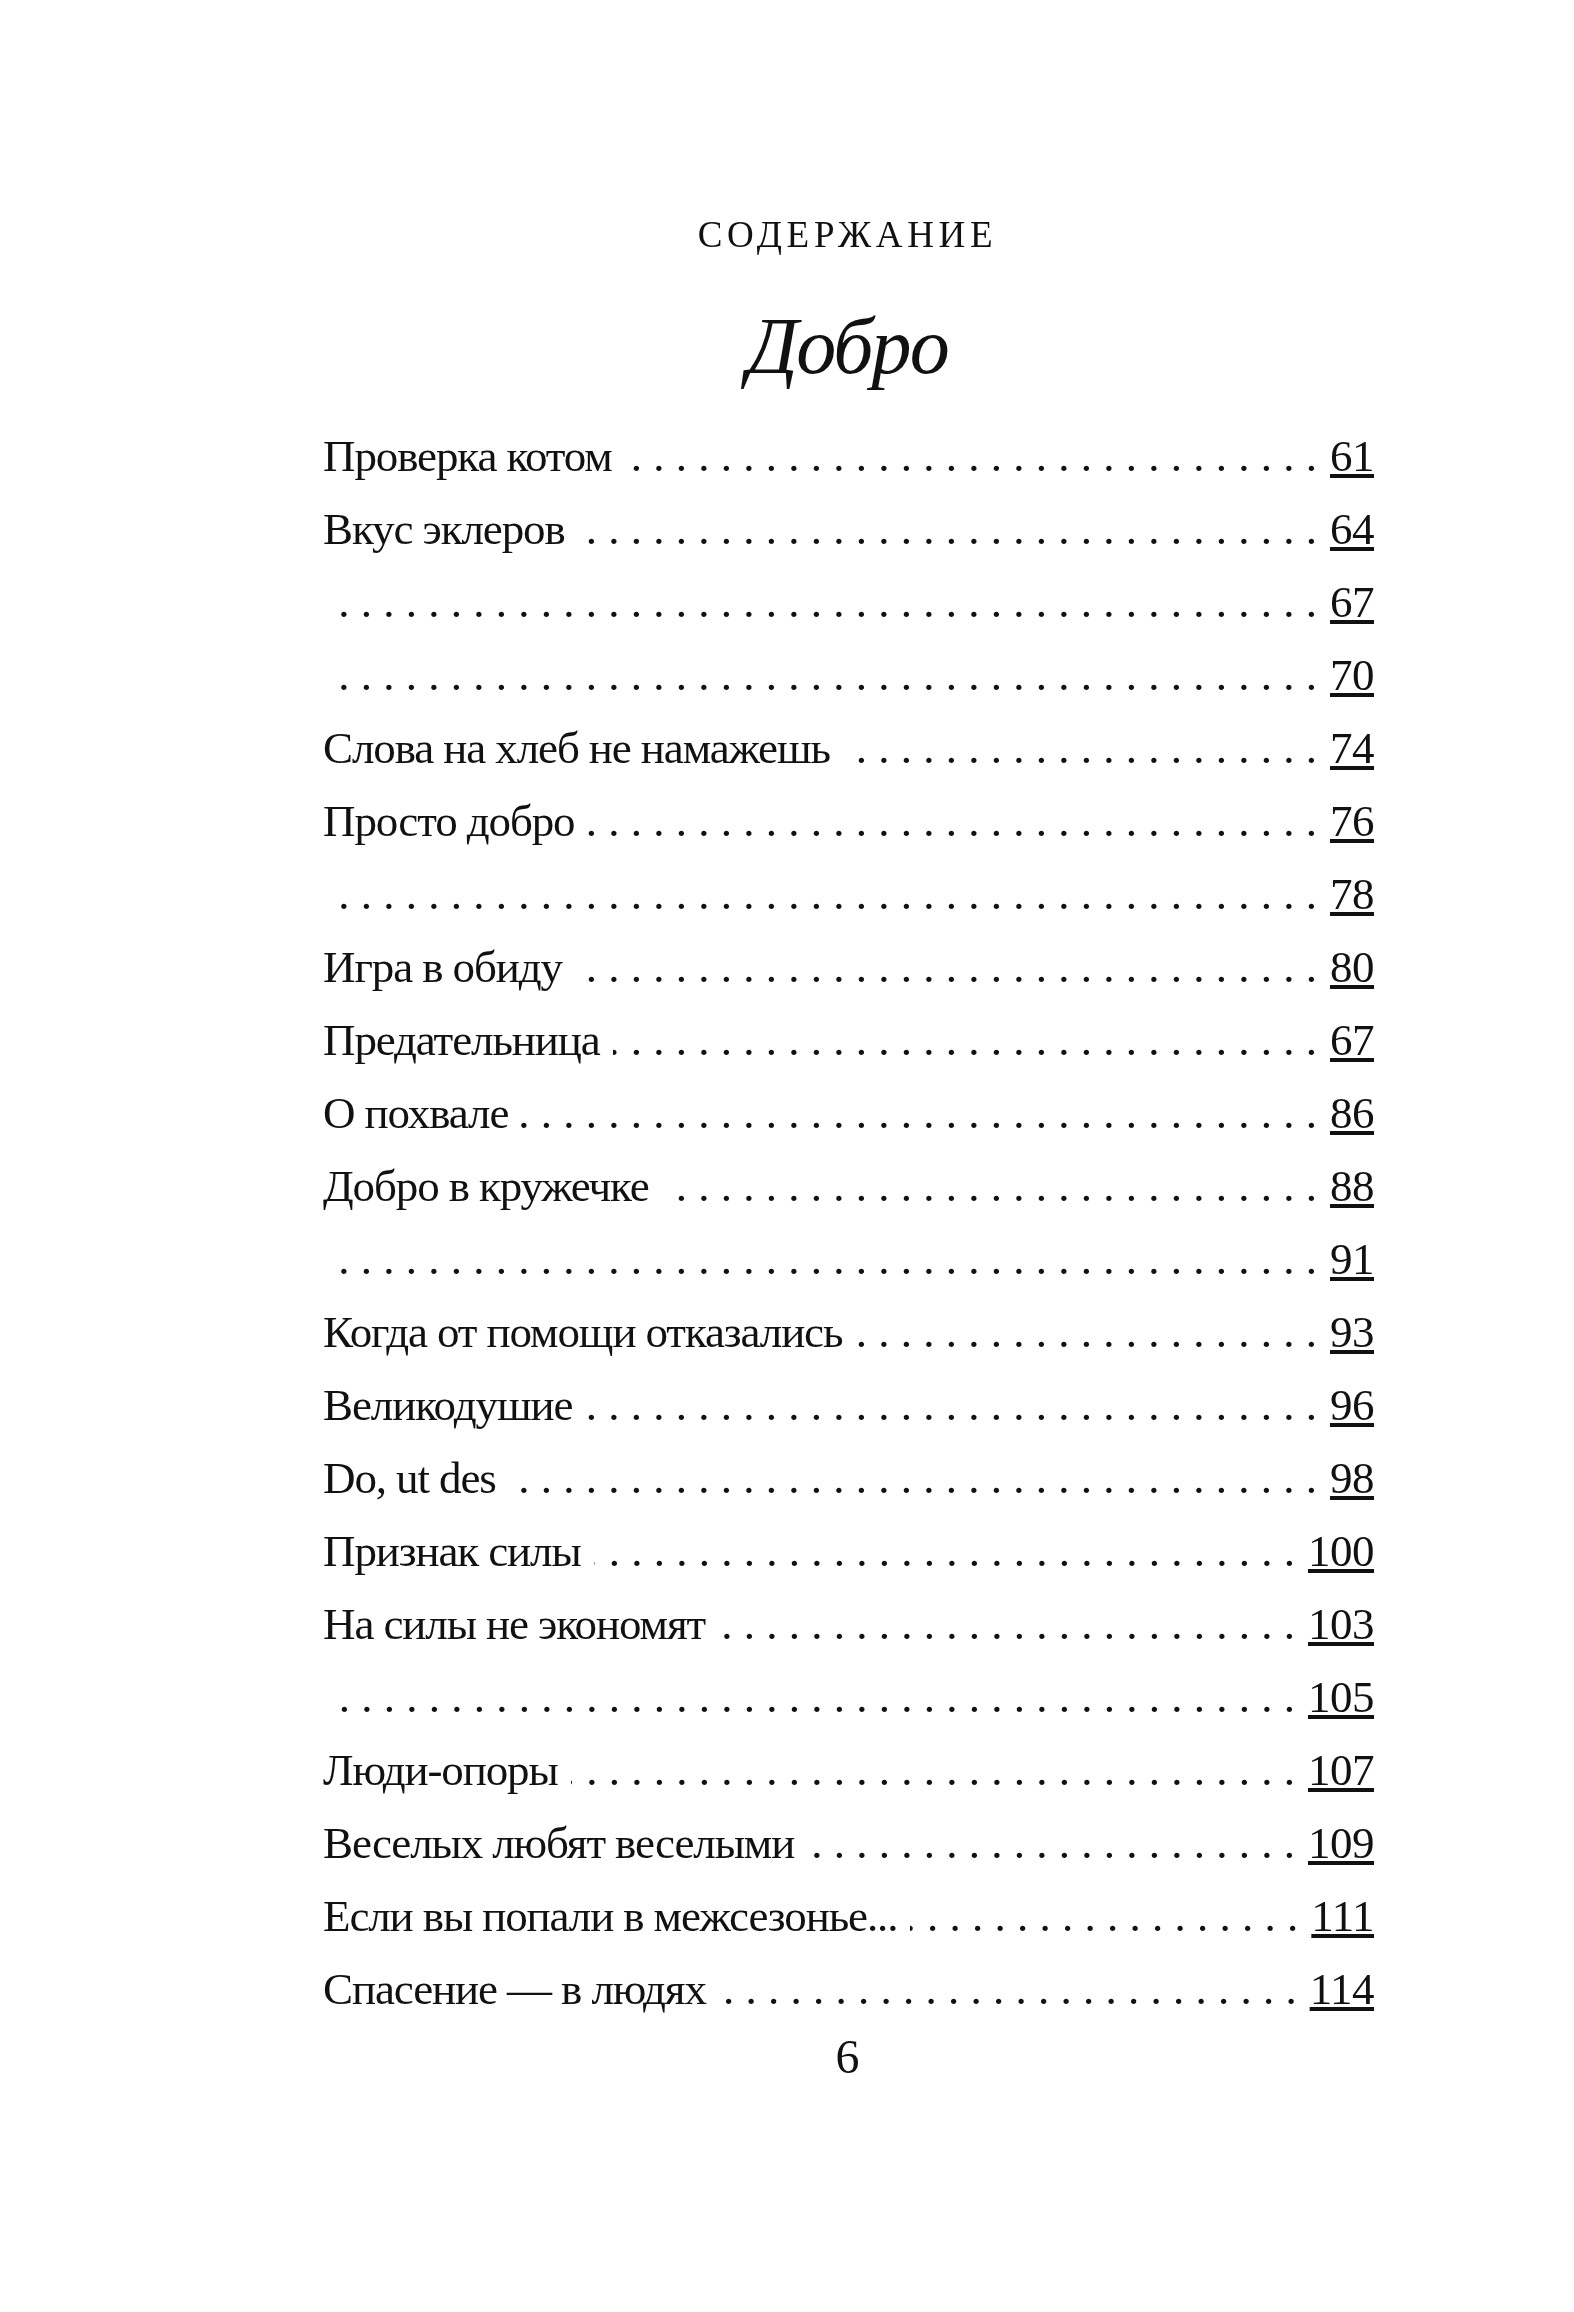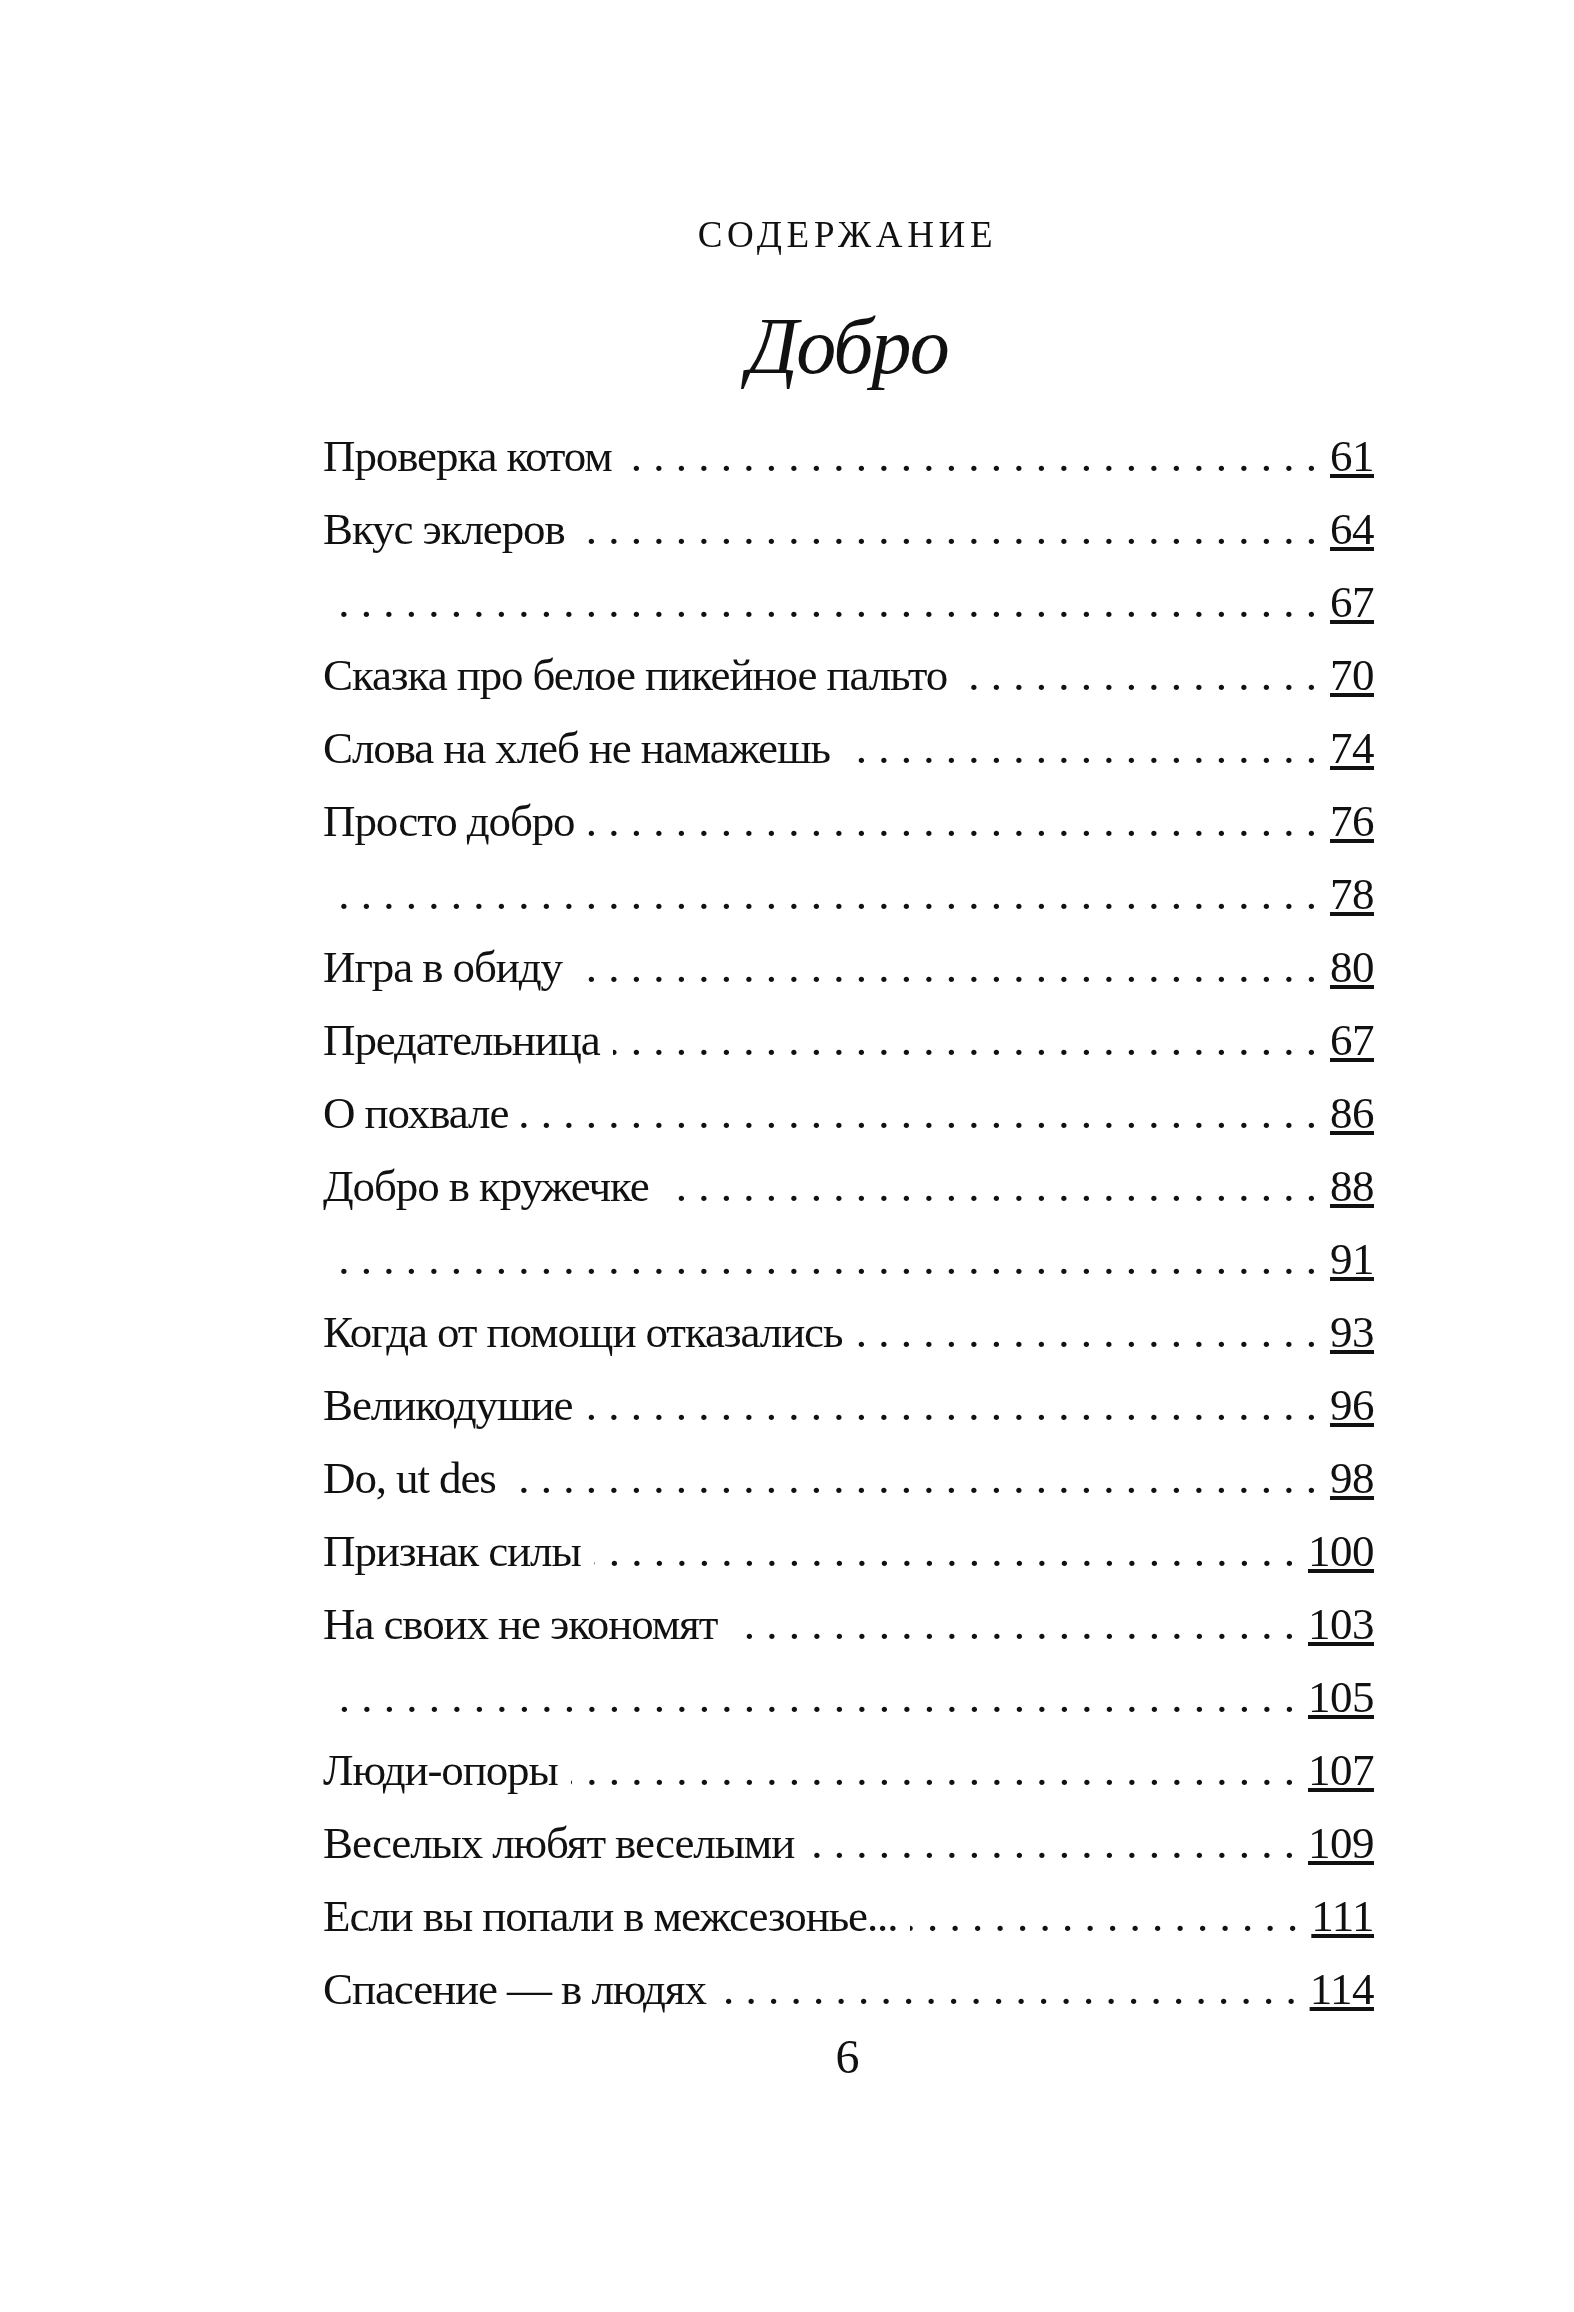--- a/index.html
+++ b/index.html
@@ -35,21 +35,20 @@
   <div class="toc-row">
       <span class="toc-title">Вкус эклеров</span>
       <span class="toc-dots"><span>. . . . . . . . . . . . . . . . . . . . . . . . . . . . . . . . . . . . . . . . . . . . . . . .</span></span>
       <span class="toc-page">64</span>
     </div>
   <div class="toc-row">
       <span class="toc-dots"><span>. . . . . . . . . . . . . . . . . . . . . . . . . . . . . . . . . . . . . . . . . . . . . . . .</span></span>
       <span class="toc-page">67</span>
     </div>
   <div class="toc-row">
-      <span class="toc-title">Сказка про белое пикейное пальто</span>
       <span class="toc-dots"><span>. . . . . . . . . . . . . . . . . . . . . . . . . . . . . . . . . . . . . . . . . . . . . . . .</span></span>
       <span class="toc-page">70</span>
     </div>
   <div class="toc-row">
       <span class="toc-title">Слова на хлеб не намажешь</span>
       <span class="toc-dots"><span>. . . . . . . . . . . . . . . . . . . . . . . . . . . . . . . . . . . . . . . . . . . . . . . .</span></span>
       <span class="toc-page">74</span>
     </div>
   <div class="toc-row">
       <span class="toc-title">Просто добро</span>
@@ -98,21 +97,21 @@
       <span class="toc-title">Do, ut des</span>
       <span class="toc-dots"><span>. . . . . . . . . . . . . . . . . . . . . . . . . . . . . . . . . . . . . . . . . . . . . . . .</span></span>
       <span class="toc-page">98</span>
     </div>
   <div class="toc-row">
       <span class="toc-title">Признак силы</span>
       <span class="toc-dots"><span>. . . . . . . . . . . . . . . . . . . . . . . . . . . . . . . . . . . . . . . . . . . . . . . .</span></span>
       <span class="toc-page">100</span>
     </div>
   <div class="toc-row">
-      <span class="toc-title">На своих не экономят</span>
+      <span class="toc-title">На силы не экономят</span>
       <span class="toc-dots"><span>. . . . . . . . . . . . . . . . . . . . . . . . . . . . . . . . . . . . . . . . . . . . . . . .</span></span>
       <span class="toc-page">103</span>
     </div>
   <div class="toc-row">
       <span class="toc-dots"><span>. . . . . . . . . . . . . . . . . . . . . . . . . . . . . . . . . . . . . . . . . . . . . . . .</span></span>
       <span class="toc-page">105</span>
     </div>
   <div class="toc-row">
       <span class="toc-title">Люди-опоры</span>
       <span class="toc-dots"><span>. . . . . . . . . . . . . . . . . . . . . . . . . . . . . . . . . . . . . . . . . . . . . . . .</span></span>

